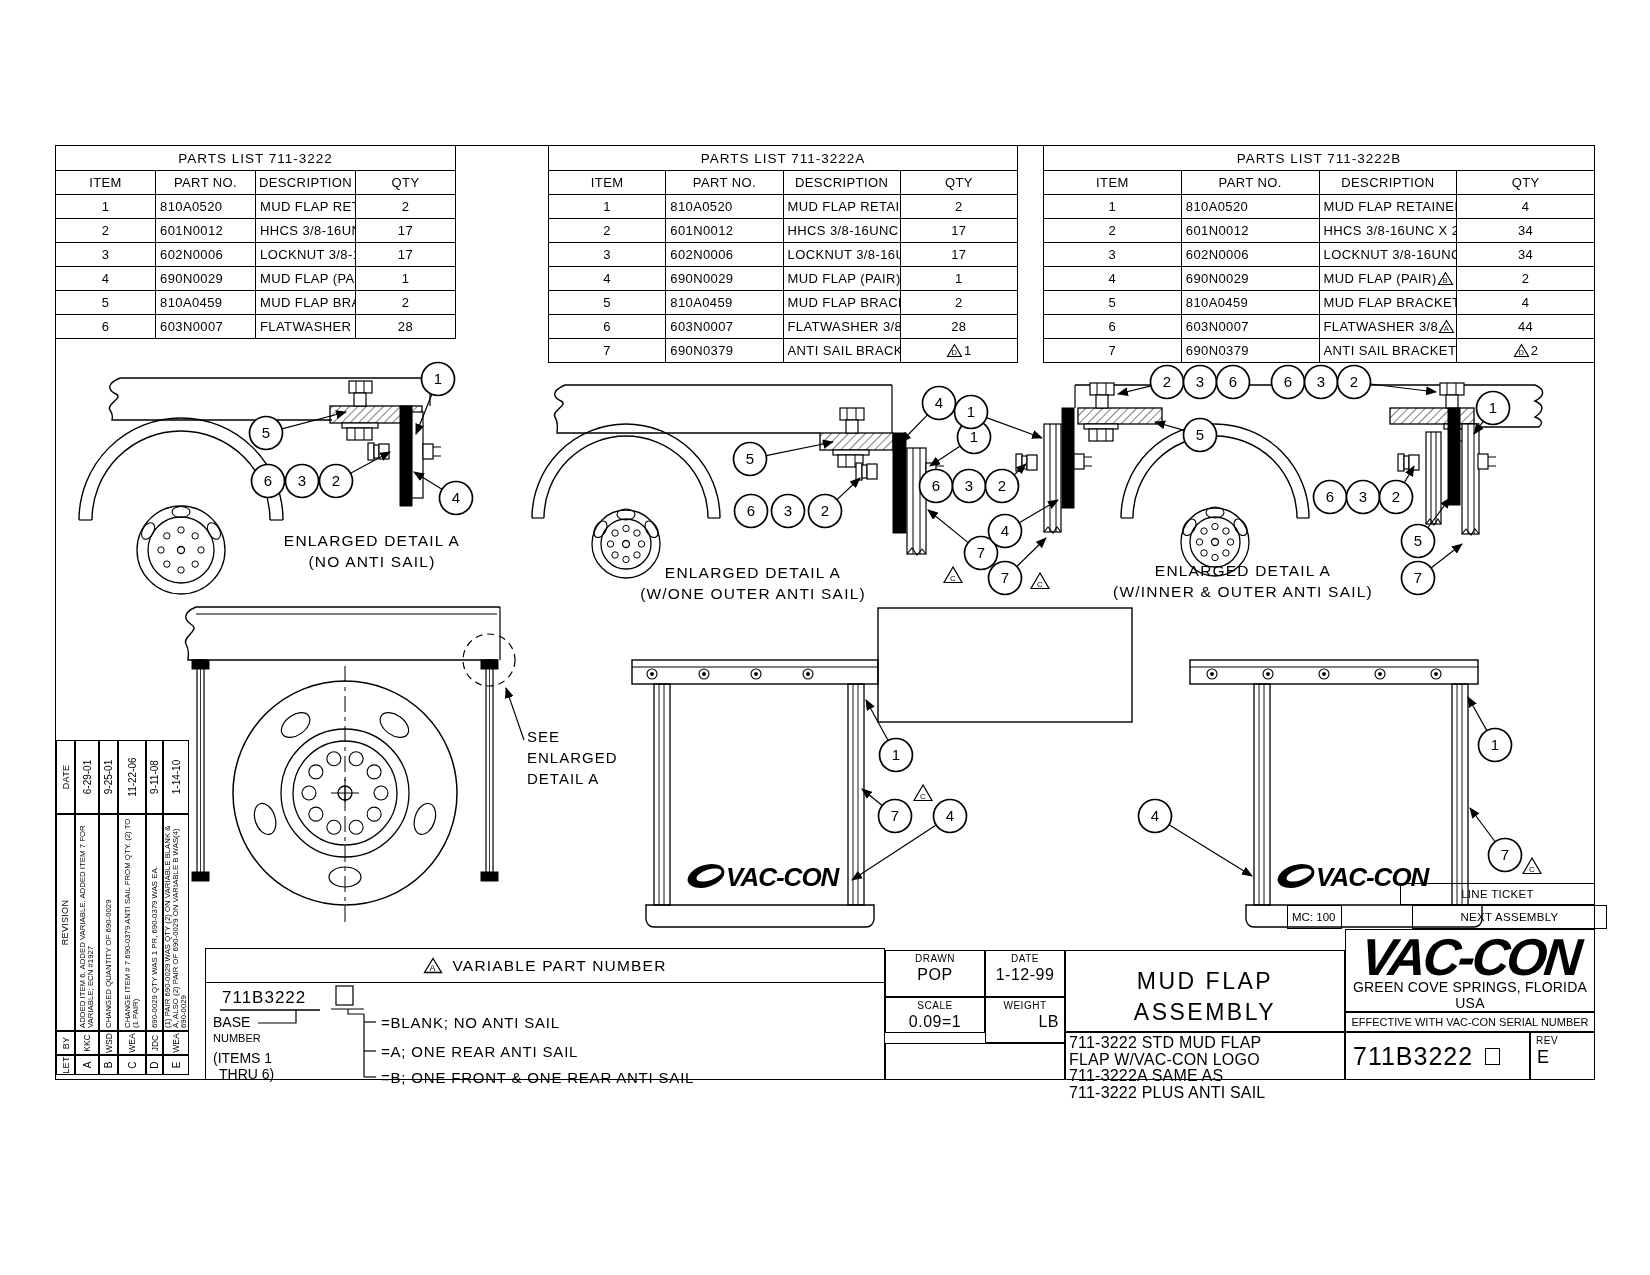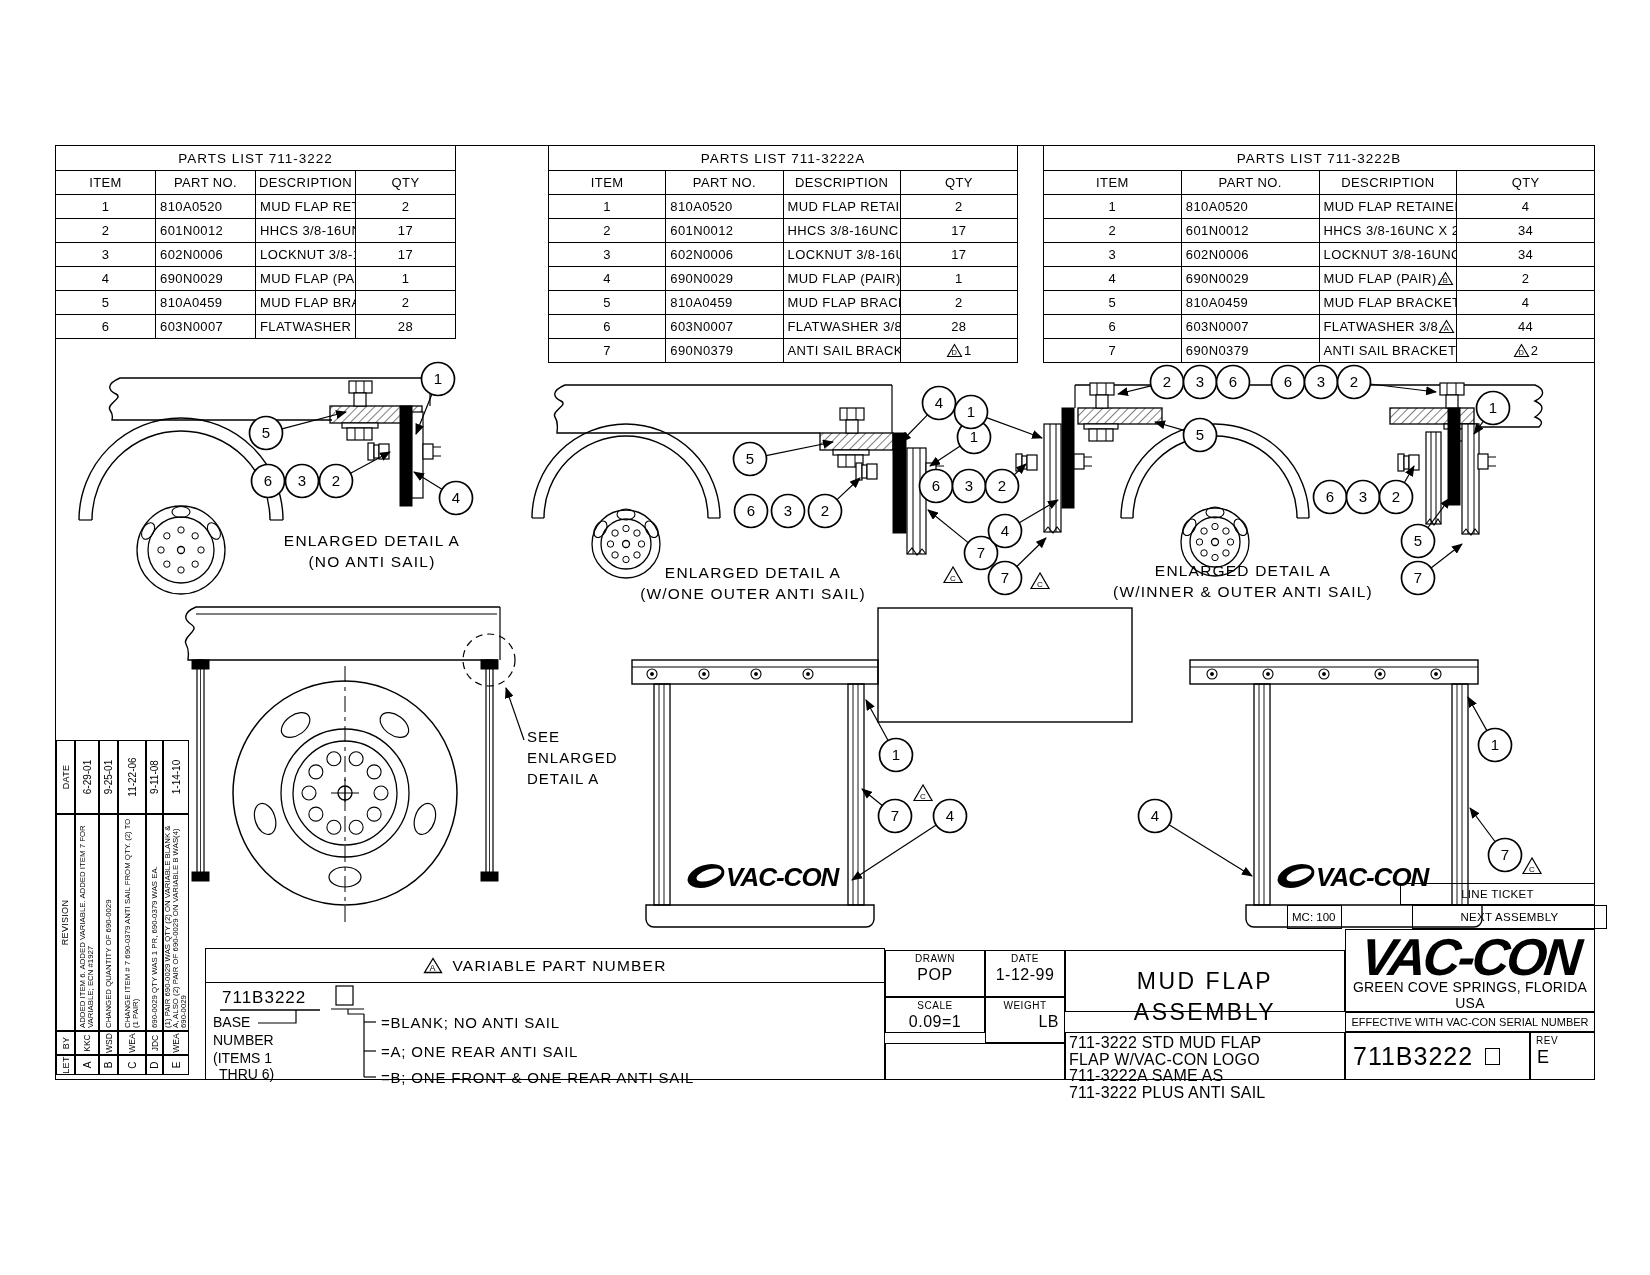--- a/index.html
+++ b/index.html
@@ -898,21 +898,21 @@
     <div class="var-head">
       <svg width="20" height="17">
         <polygon points="10,1.5 1.5,15.5 18.5,15.5" fill="#fff" stroke="#000" stroke-width="1.3"></polygon>
         <text x="10" y="13.5" font-size="9" text-anchor="middle">A</text>
       </svg>
       <span>VARIABLE PART NUMBER</span>
     </div>
   </div>
   <div class="vtext" style="left:222px;top:988px;font-size:17px;letter-spacing:1px;">711B3222</div>
   <div class="vtext" style="left:213px;top:1014px;font-size:14px;">BASE</div>
-  <div class="vtext" style="left:213px;top:1032px;font-size:14px;">NUMBER</div>
+  <div class="vtext" style="left:213px;top:1032px;font-size:11px;">NUMBER</div>
   <div class="vtext" style="left:213px;top:1050px;font-size:14px;">(ITEMS 1</div>
   <div class="vtext" style="left:219px;top:1066px;font-size:14px;">THRU 6)</div>
   <div class="vtext" style="left:381px;top:1014px;font-size:15px;letter-spacing:.8px;">=BLANK;  NO ANTI SAIL</div>
   <div class="vtext" style="left:381px;top:1043px;font-size:15px;letter-spacing:.8px;text-align:center;">=A;  ONE REAR ANTI SAIL</div>
   <div class="vtext" style="left:381px;top:1069px;font-size:15px;letter-spacing:.8px;">=B;  ONE FRONT &amp; ONE REAR ANTI SAIL</div>
 
   <div class="tbc" style="left:885px;top:950px;width:100px;height:47px;">
     <div class="cell-label">DRAWN</div>
     <div class="cell-value">POP</div>
   </div>
@@ -922,21 +922,21 @@
   </div>
   <div class="tbc" style="left:885px;top:997px;width:100px;height:36px;">
     <div class="cell-label">SCALE</div>
     <div class="cell-value">0.09=1</div>
   </div>
   <div class="tbc" style="left:985px;top:997px;width:80px;height:46px;">
     <div class="cell-label">WEIGHT</div>
     <div class="cell-value right">LB</div>
   </div>
   <div class="tbc" style="left:885px;top:1043px;width:180px;height:37px;"></div>
-  <div class="tbc" style="left:1065px;top:950px;width:280px;height:62px;">
+  <div class="tbc" style="left:1065px;top:950px;width:280px;height:82px;">
     <div class="title-lines">
       <div>MUD FLAP</div>
       <div>ASSEMBLY</div>
     </div>
   </div>
   <div class="tbc" style="left:1065px;top:1032px;width:280px;height:48px;">
     <div class="note-lines">
       <div>711-3222  STD MUD FLAP</div>
       <div>FLAP W/VAC-CON LOGO</div>
       <div>711-3222A SAME AS</div>

